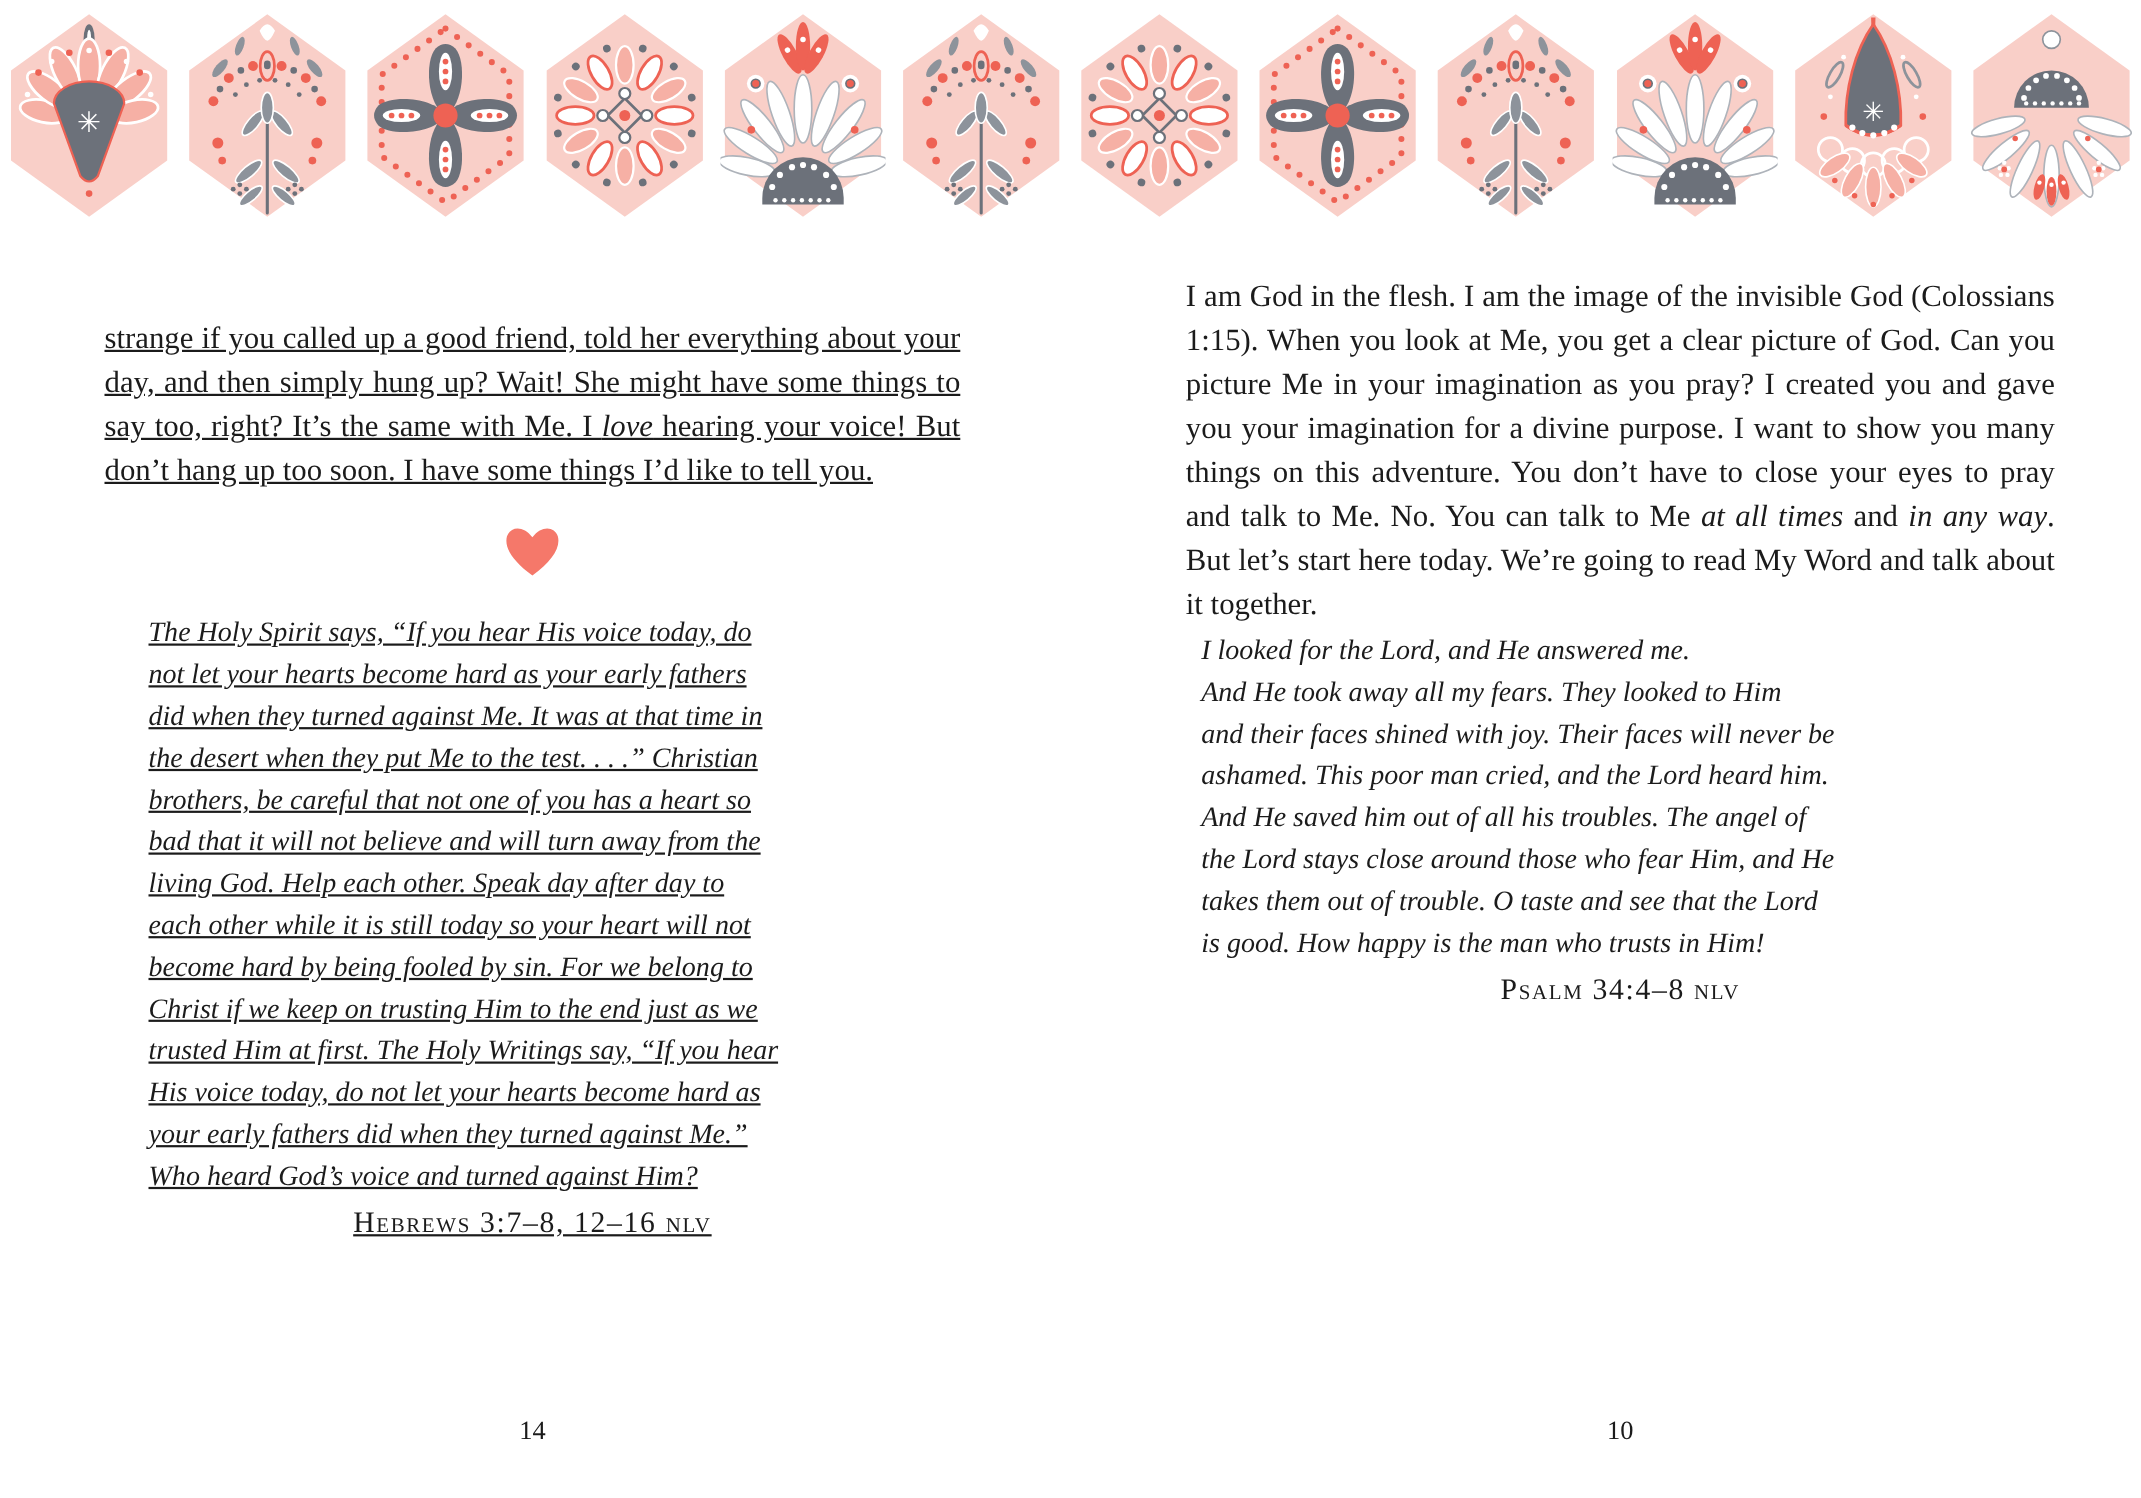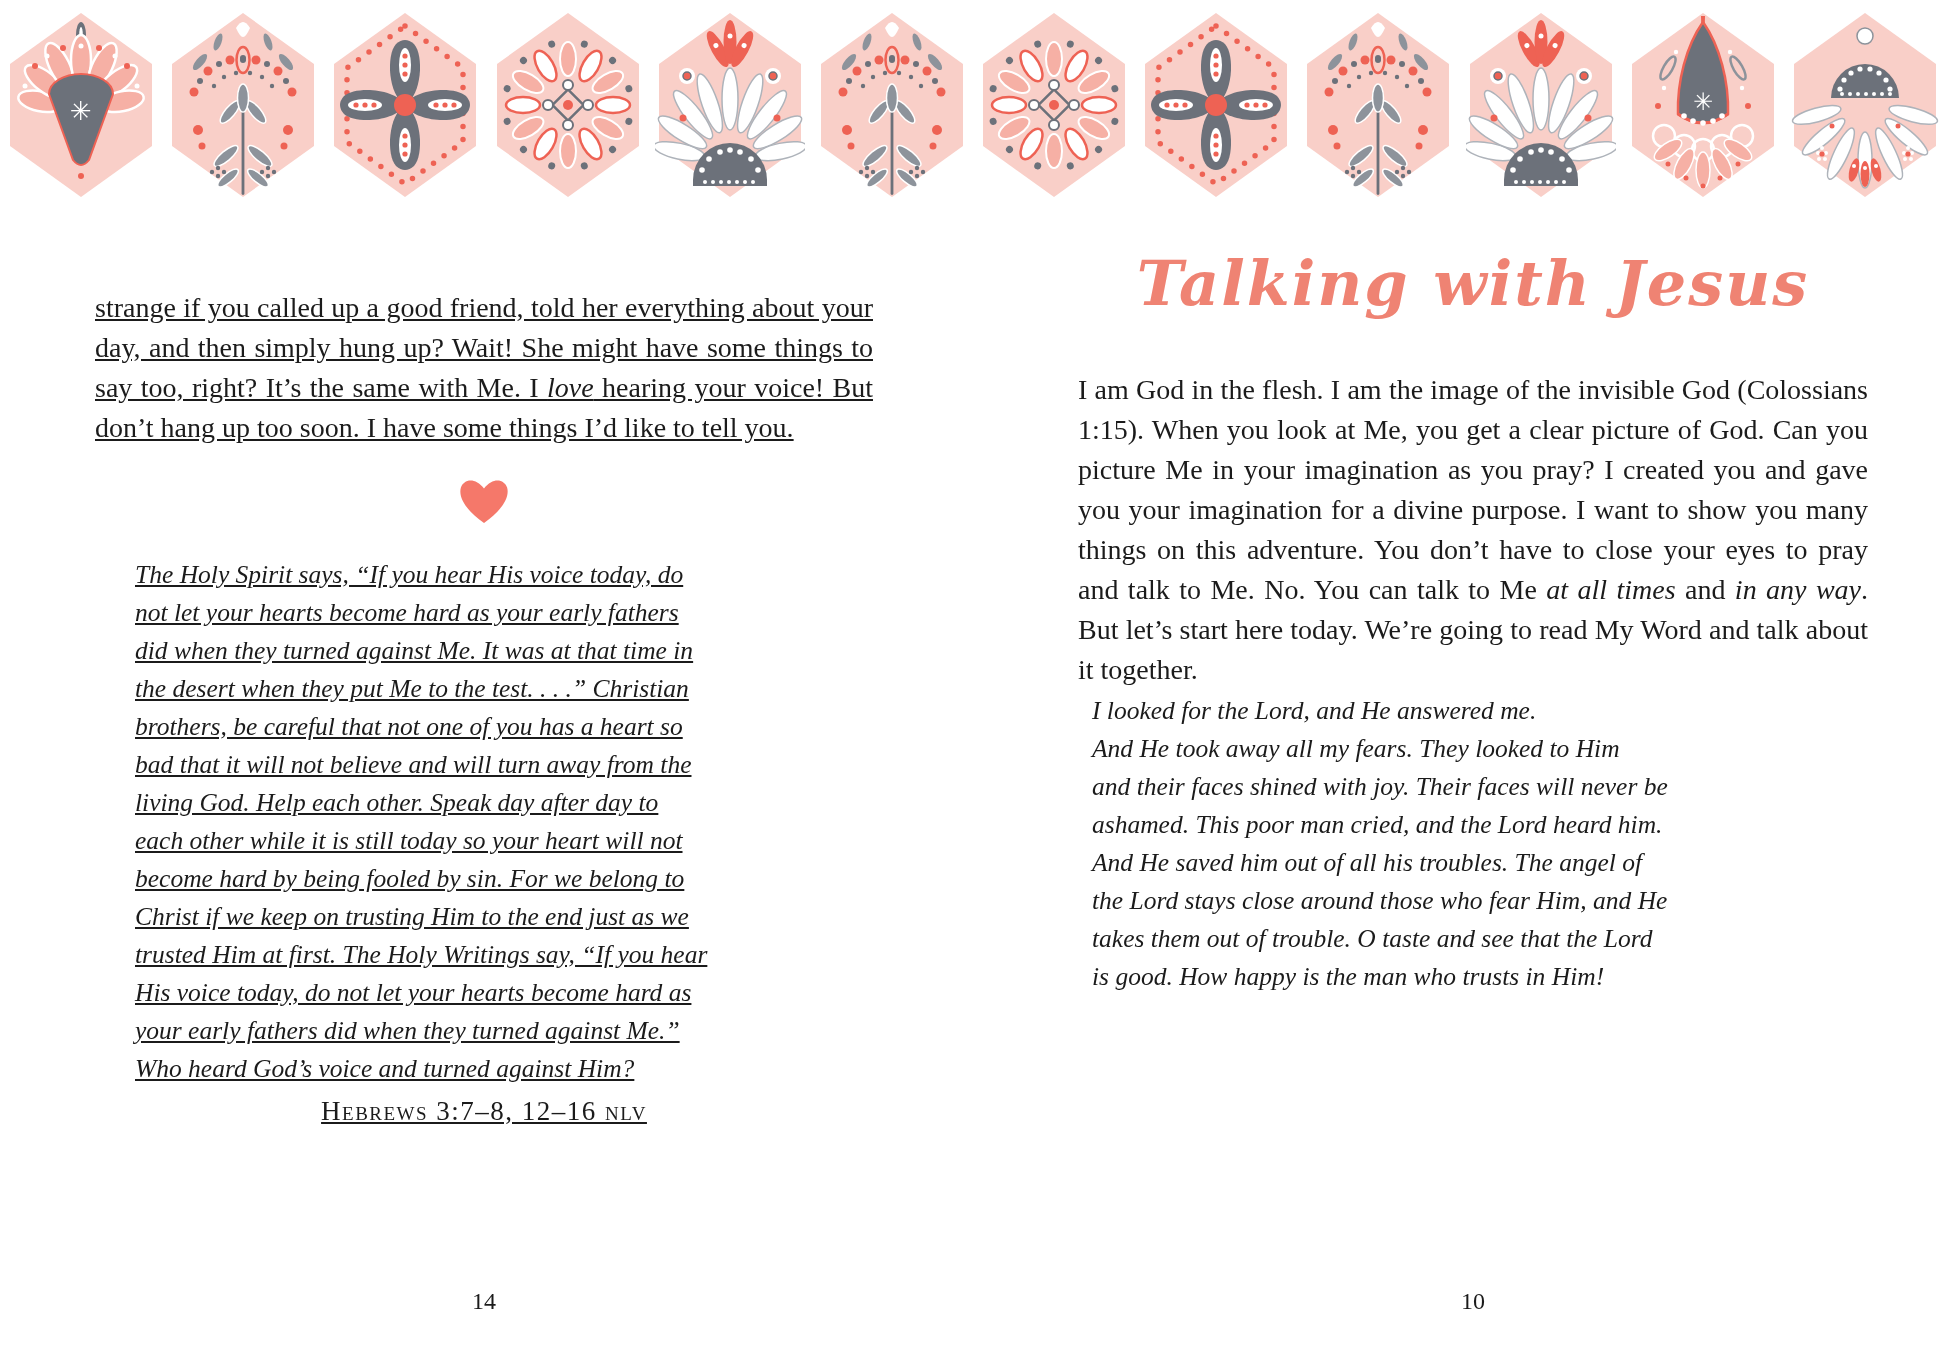--- a/index.html
+++ b/index.html
@@ -441,17 +441,17 @@
     <svg width="58" height="52" viewBox="0 0 60 54">
       <path d="M30 51 C12 38 3 25 6 14 C9 5 21 3 30 15 C39 3 51 5 54 14 C57 25 48 38 30 51Z" fill="#f5786a"></path>
     </svg>
   </div>
   <div class="quote">The Holy Spirit says, “If you hear His voice today, do<br>not let your hearts become hard as your early fathers<br>did when they turned against Me. It was at that time in<br>the desert when they put Me to the test. . . .” Christian<br>brothers, be careful that not one of you has a heart so<br>bad that it will not believe and will turn away from the<br>living God. Help each other. Speak day after day to<br>each other while it is still today so your heart will not<br>become hard by being fooled by sin. For we belong to<br>Christ if we keep on trusting Him to the end just as we<br>trusted Him at first. The Holy Writings say, “If you hear<br>His voice today, do not let your hearts become hard as<br>your early fathers did when they turned against Me.”<br>Who heard God’s voice and turned against Him?</div>
   <div class="citation">Hebrews 3:7–8, 12–16 nlv</div>
 </div>
 <div class="pagenum pagenum-left">14</div>
 
 <div class="page page-right">
-  <h1 class="chapter-title">Talking with Jesus</h1>
   <p class="body-text"><span>I am God in the flesh. I am the image of the invisible God (Colossians 1:15). When you look at Me, you get a clear picture of God. Can you picture Me in your imagination as you pray? I created you and gave you your imagination for a divine purpose. I want to show you many things on this adventure. You don’t have to close your eyes to pray and talk to Me. No. You can talk to Me </span><em>at all times</em><span> and </span><em>in any way</em><span>. But let’s start here today. We’re going to read My Word and talk about it together.</span></p>
   <div class="quote">I looked for the Lord, and He answered me.<br>And He took away all my fears. They looked to Him<br>and their faces shined with joy. Their faces will never be<br>ashamed. This poor man cried, and the Lord heard him.<br>And He saved him out of all his troubles. The angel of<br>the Lord stays close around those who fear Him, and He<br>takes them out of trouble. O taste and see that the Lord<br>is good. How happy is the man who trusts in Him!</div>
+  <div class="citation">Psalm 34:4–8 nlv</div>
 </div>
 <div class="pagenum pagenum-right">10</div>
 
 </body></html>

